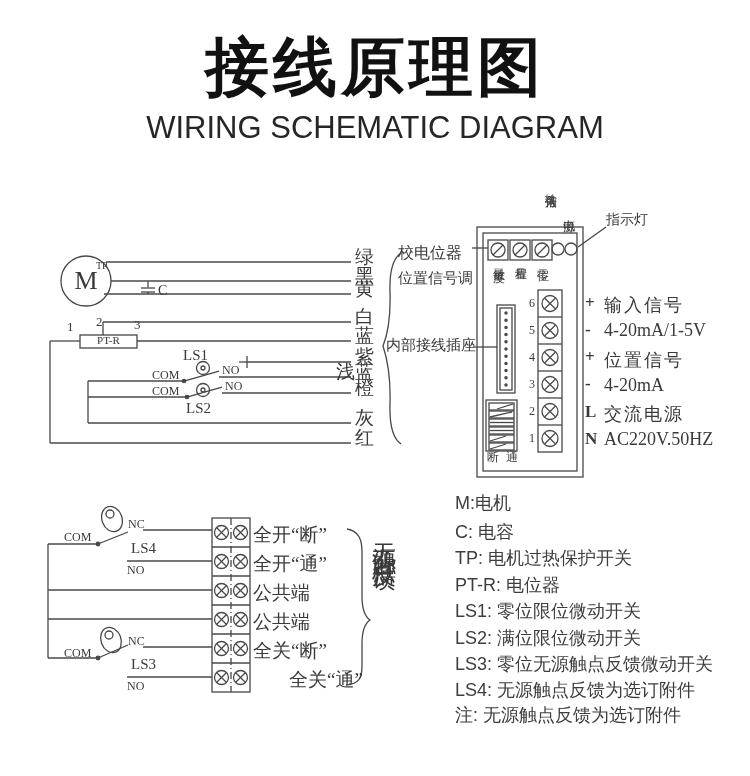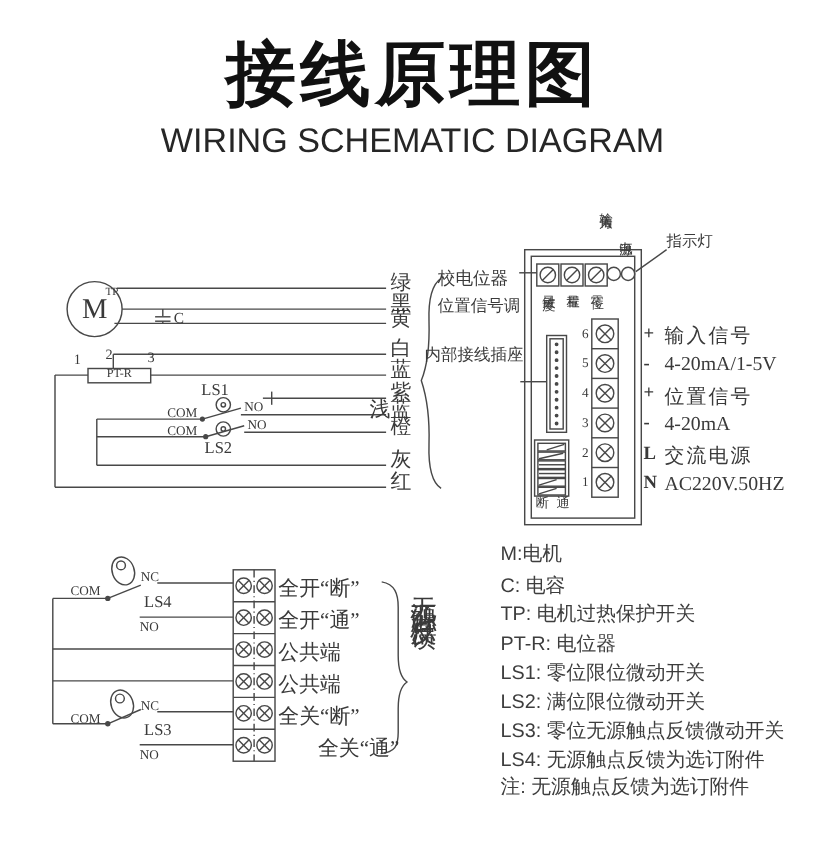--- a/index.html
+++ b/index.html
@@ -258,21 +258,21 @@
   <div class="abs ser wire" style="left:355px;top:405px;">灰</div>
   <div class="abs ser wire" style="left:355px;top:425px;">红</div>
 
   <div class="abs ser lsname" style="left:183px;top:347px;">LS1</div>
   <div class="abs ser sw" style="left:152px;top:368px;">COM</div>
   <div class="abs ser sw" style="left:222px;top:363px;">NO</div>
   <div class="abs ser sw" style="left:152px;top:384px;">COM</div>
   <div class="abs ser sw" style="left:225px;top:379px;">NO</div>
   <div class="abs ser lsname" style="left:186px;top:400px;">LS2</div>
 
-  <div class="abs ser" style="left:386px;top:313px;font-size:15px;">内部接线插座</div>
+  <div class="abs ser" style="left:386px;top:336px;font-size:15px;">内部接线插座</div>
   <div class="abs ser" style="left:398px;top:227px;font-size:15px;margin-top:42px;">位置信号调</div>
   <div class="abs ser" style="left:398px;top:243px;font-size:16px;">校电位器</div>
   <div class="abs ser" style="left:606px;top:211px;font-size:14px;">指示灯</div>
   <div class="abs ser vt" style="left:542px;top:184px;font-size:12px;letter-spacing:1px;">输入信号</div>
   <div class="abs ser vt" style="left:560px;top:210px;font-size:12px;letter-spacing:1px;">电源</div>
   <div class="abs ser vt" style="left:490px;top:259px;font-size:12px;letter-spacing:1px;">灵敏度</div>
   <div class="abs ser vt" style="left:512px;top:259px;font-size:12px;letter-spacing:1px;">量程</div>
   <div class="abs ser vt" style="left:534px;top:259px;font-size:12px;letter-spacing:1px;">零位</div>
   <div class="abs ser" style="left:487px;top:449px;font-size:12px;letter-spacing:7px;"><span>断</span><span>通</span></div>
 

